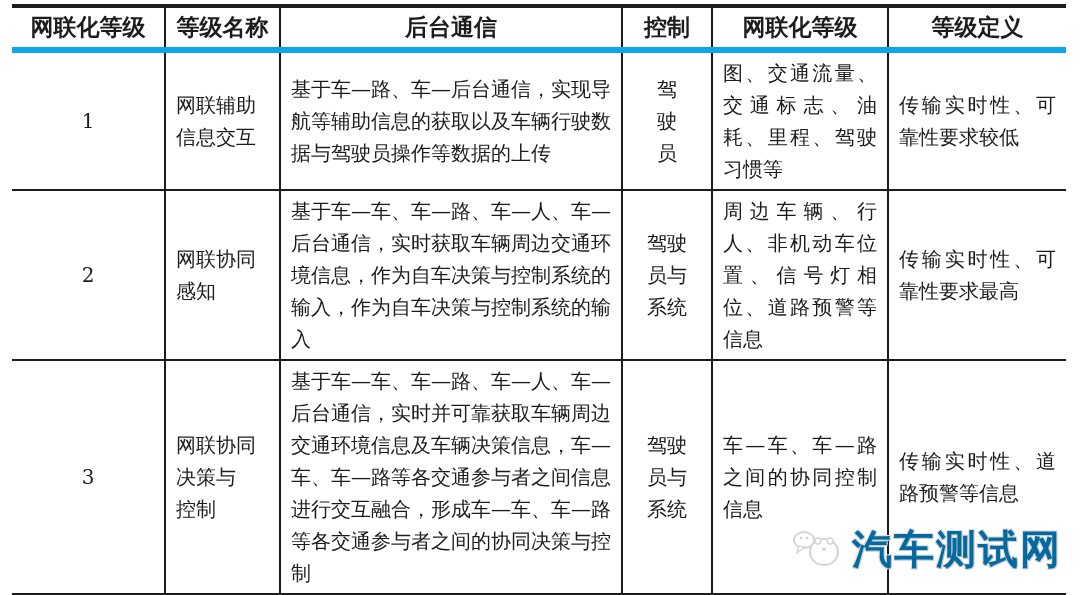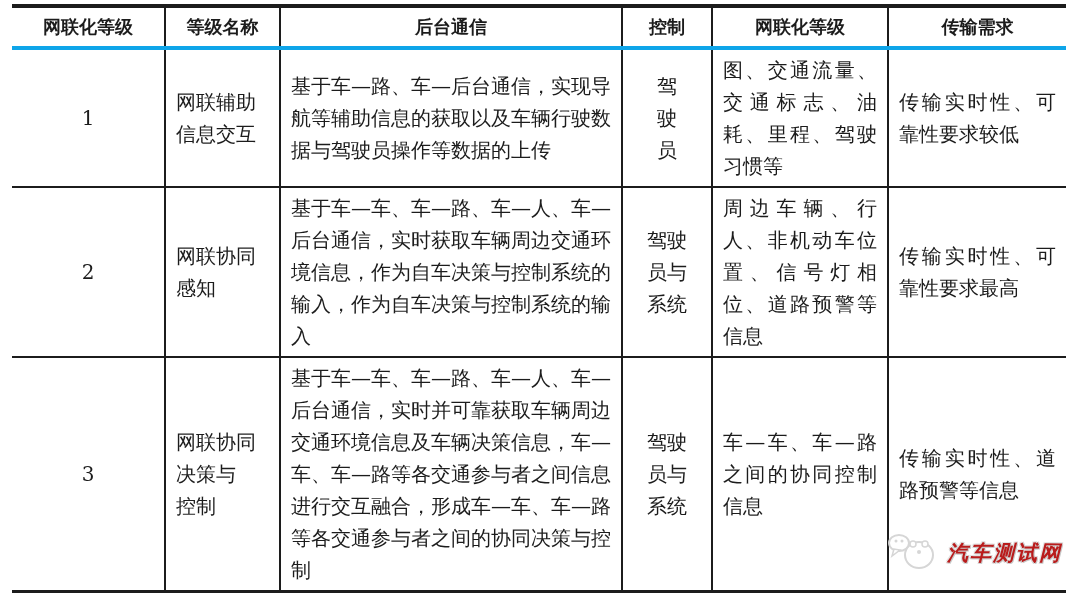--- a/index.html
+++ b/index.html
@@ -23,23 +23,23 @@
     border-bottom: 3px solid #1c1c1c;
   }
   table.levels th, table.levels td {
     padding: 4px 10px;
     vertical-align: middle;
     overflow: hidden;
   }
   table.levels th {
     font-family: "DejaVu Sans", "Liberation Sans", sans-serif;
     font-weight: bold;
-    font-size: 18px;
+    font-size: 23px;
     text-align: center;
-    border-bottom: 4px solid #0ea5e9;
+    border-bottom: 6px solid #0ea5e9;
   }
   table.levels td {
     font-size: 20px;
     line-height: 1.6;
   }
   table.levels tr > *:not(:first-child) { border-left: 2px solid #1c1c1c; }
   table.levels tbody tr:not(:last-child) > td { border-bottom: 2px solid #1c1c1c; }
 
   td.c-level   { text-align: center; }
   td.c-name    { white-space: pre-line; line-height: 1.75; }
@@ -57,26 +57,25 @@
     position: absolute;
     right: 18px;
     bottom: 18px;
     display: flex;
     align-items: center;
     gap: 8px;
     pointer-events: none;
   }
   .watermark-text {
     font-family: "DejaVu Sans", "Liberation Sans", sans-serif;
-    font-size: 21px;
+    font-size: 40px;
     font-weight: bold;
-    color: #b91c1c;
+    color: #0369a1;
     text-shadow: 1px 1px 0 #c9c9c9, -1px -1px 0 #e3e3e3, 1px -1px 0 #d6d6d6, -1px 1px 0 #d6d6d6;
     letter-spacing: 2px;
-    font-style: italic;
   }
 </style>
 </head>
 <body>
 
 <div class="page">
 
   <table class="levels">
     <colgroup>
       <col style="width:153px">
@@ -86,21 +85,21 @@
       <col style="width:176px">
       <col style="width:178px">
     </colgroup>
     <thead>
       <tr class="r-header">
         <th>网联化等级</th>
         <th>等级名称</th>
         <th>后台通信</th>
         <th>控制</th>
         <th>网联化等级</th>
-        <th>传输需求</th>
+        <th>等级定义</th>
       </tr>
     </thead>
     <tbody>
       <tr class="r-1">
         <td class="c-level">1</td>
         <td class="c-name">网联辅助
 信息交互</td>
         <td class="c-def">基于车—路、车—后台通信，实现导航等辅助信息的获取以及车辆行驶数据与驾驶员操作等数据的上传</td>
         <td class="c-control">驾
 驶

